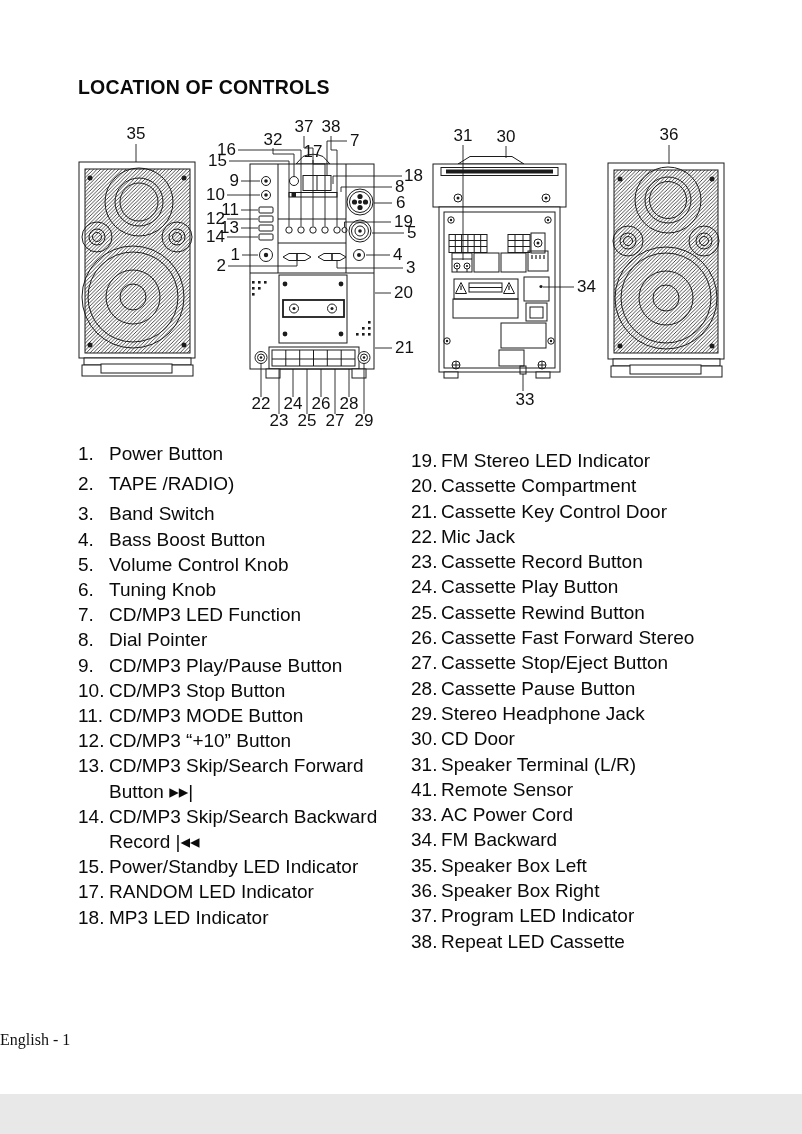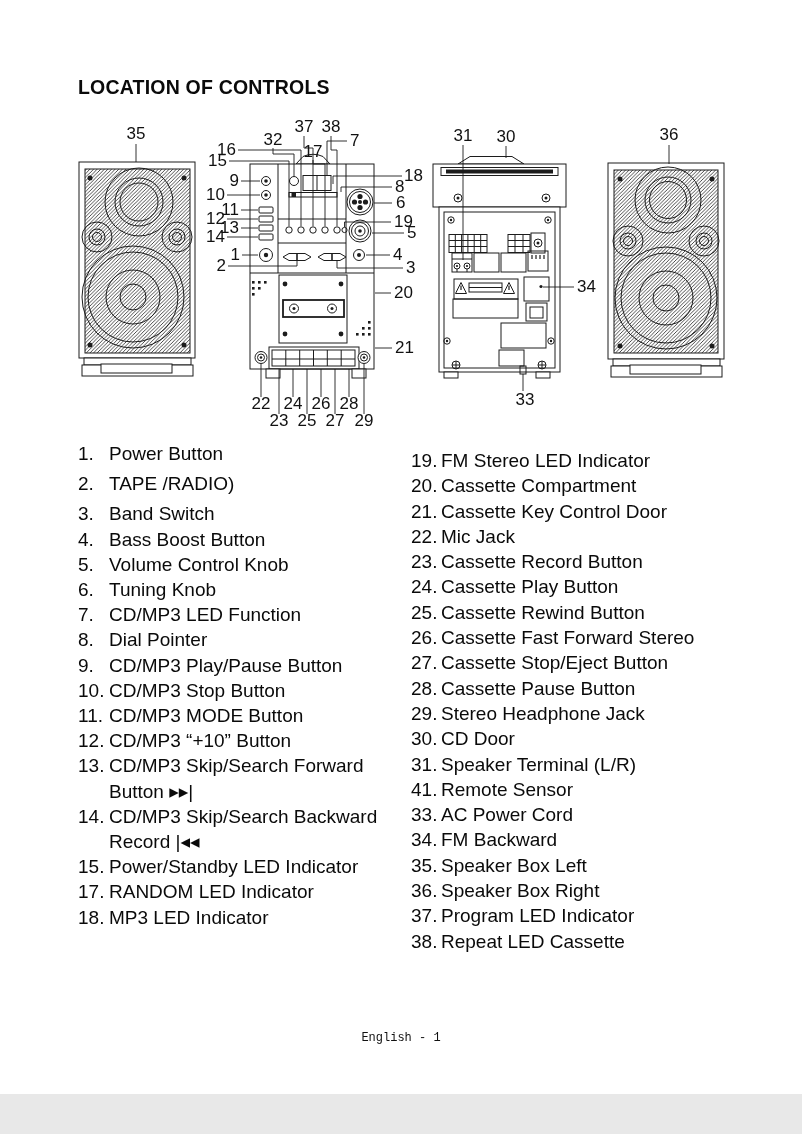--- a/index.html
+++ b/index.html
@@ -8,22 +8,22 @@
   .title{position:absolute;left:78px;top:76px;font-size:19.5px;font-weight:bold;letter-spacing:.2px;white-space:nowrap}
   svg.diagram{position:absolute;left:0;top:0}
   .col{position:absolute;font-size:19px}
   .col-left{left:78px;top:441px;width:335px;line-height:25.2px}
   .col-right{left:411px;top:448px;width:370px;line-height:25.3px}
   .li{display:flex}
   .num{flex:0 0 31px}
   .col-right .num{flex:0 0 30px}
   .col-left .li:nth-child(-n+2){margin-bottom:5px}
   .txt{flex:1}
-  .footer{position:absolute;left:0;right:0;top:1031px;text-align:center;
-          font-family:Liberation Mono, monospace;font-size:12px;color:#111}
+  .footer{position:absolute;left:0;right:0;top:1031px;text-align:left;
+          font-family:Liberation Serif, serif;font-size:16px;color:#111}
   
   .ln{stroke:#1c1c1c;stroke-width:1;fill:none}
   .lb{stroke:#1c1c1c;stroke-width:1.8;fill:none}
   .fw{fill:#ffffff;stroke:#1c1c1c;stroke-width:1}
   .fd{fill:#1c1c1c;stroke:none}
   .ld{stroke:#1c1c1c;stroke-width:.9;fill:none}
   text.co{font-family:"Liberation Sans",sans-serif;font-size:17px;fill:#111}
 </style>
 </head>
 <body>

